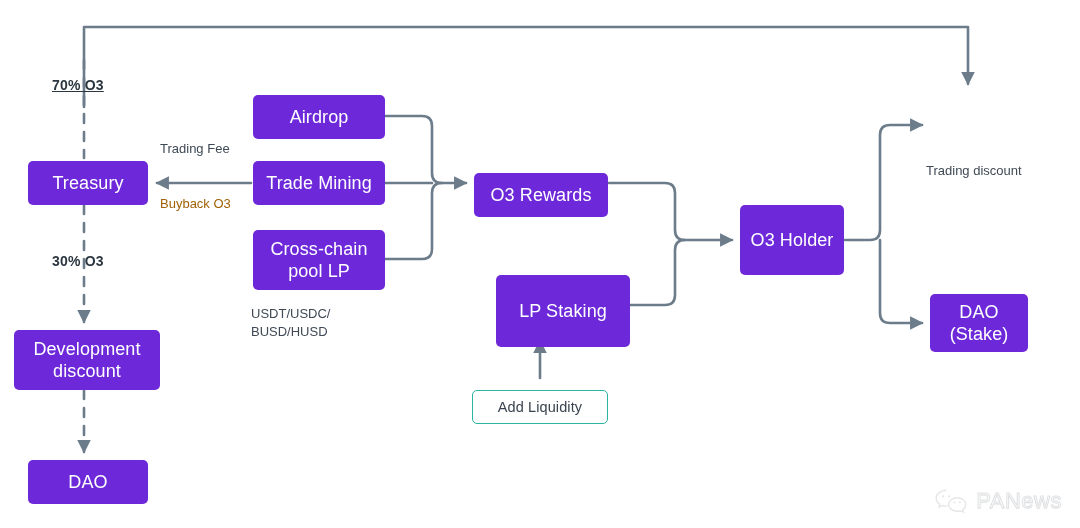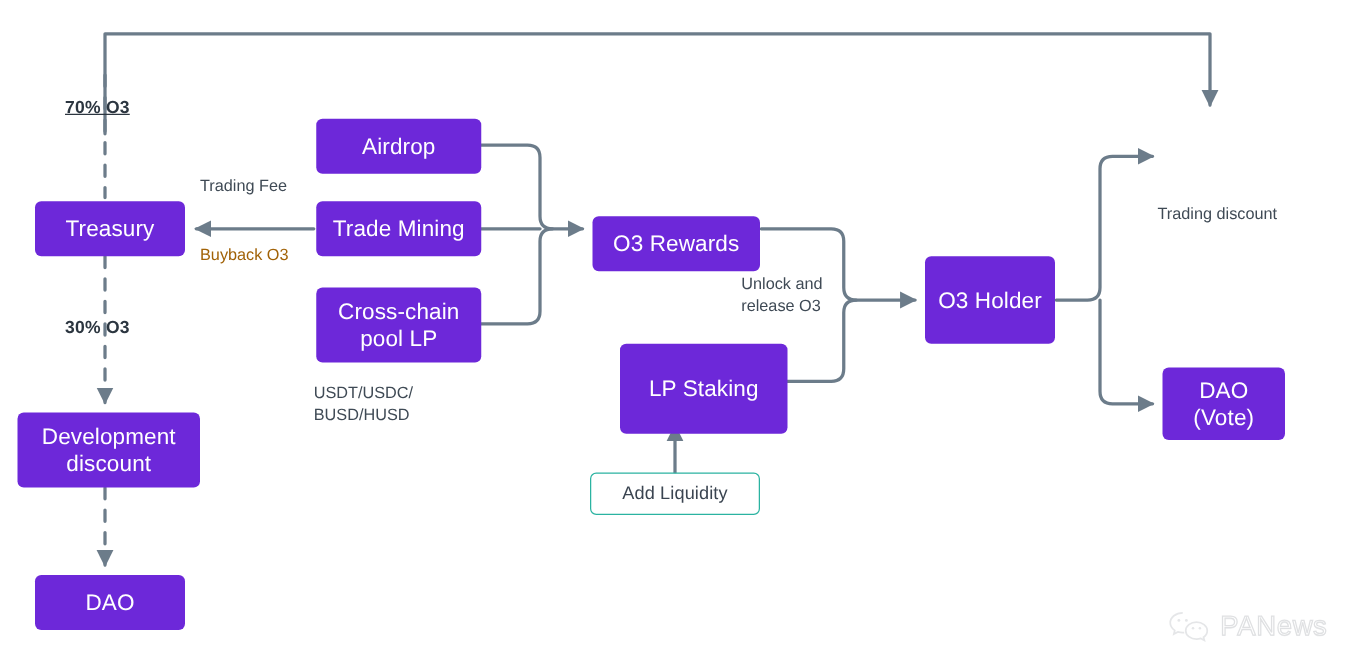--- a/index.html
+++ b/index.html
@@ -45,20 +45,21 @@
     text-align: center;
     letter-spacing: .1px;
     padding: 2px 6px;
   }
   .node.outline {
     background: #ffffff;
     border: 1.6px solid #2bb3a1;
     color: #3a4450;
     font-weight: normal;
     font-size: 14.5px;
+    margin-top: 12px;
   }
   .lbl {
     position: absolute;
     font-size: 13px;
     color: #3f4a55;
     line-height: 1.35;
     white-space: pre-line;
   }
   .lbl.bold {
     font-weight: bold;
@@ -143,35 +144,33 @@
   <div class="node" style="left:474px; top:161px; width:134px; height:44px;margin-top:12px;">O3 Rewards</div>
 
   <div class="node" style="left:496px; top:275px; width:134px; height:72px;">LP Staking</div>
 
   <div class="node outline" style="left:472px; top:378px; width:136px; height:34px;">Add Liquidity</div>
 
   <div class="node" style="left:740px; top:205px; width:104px; height:70px;">O3
 Holder</div>
 
 
-  <div class="node" style="left:930px; top:294px; width:98px;  height:58px;">DAO (Vote)</div>
+  <div class="node" style="left:930px; top:294px; width:98px;  height:58px;">DAO (Stake)</div>
 
   <div class="lbl bold" style="left:52px; top:76px;text-decoration:underline;">70% O3</div>
 
   <div class="lbl bold" style="left:52px; top:252px;">30% O3</div>
 
   <div class="lbl" style="left:160px; top:140px;">Trading Fee</div>
 
   <div class="lbl teal" style="left:160px; top:195px;">Buyback O3</div>
 
   <div class="lbl" style="left:251px; top:305px;">USDT/USDC/
 BUSD/HUSD</div>
 
-  <div class="lbl" style="left:593px; top:218px;">Unlock and
-release O3</div>
 
   <div class="lbl" style="left:926px; top:162px;">Trading discount</div>
 
   <div id="watermark">
     <span>
       <svg width="34" height="26" viewBox="0 0 34 26" xmlns="http://www.w3.org/2000/svg">
         <g fill="none" stroke="#c6c9cd" stroke-width="1.4">
           <path d="M12.2,2.2 C6.6,2.2 2.2,5.9 2.2,10.2 c0,2.4 1.4,4.6 3.6,6.1 L5.1,19.2 l3.2,-1.7
                    c1.2,0.4 2.5,0.6 3.9,0.6 0.4,0 0.8,0 1.2,-0.05"></path>
           <path d="M31.8,16.5 c0,-3.7 -3.9,-6.8 -8.6,-6.8 -4.8,0 -8.6,3.1 -8.6,6.8 0,3.8 3.9,6.8 8.6,6.8

